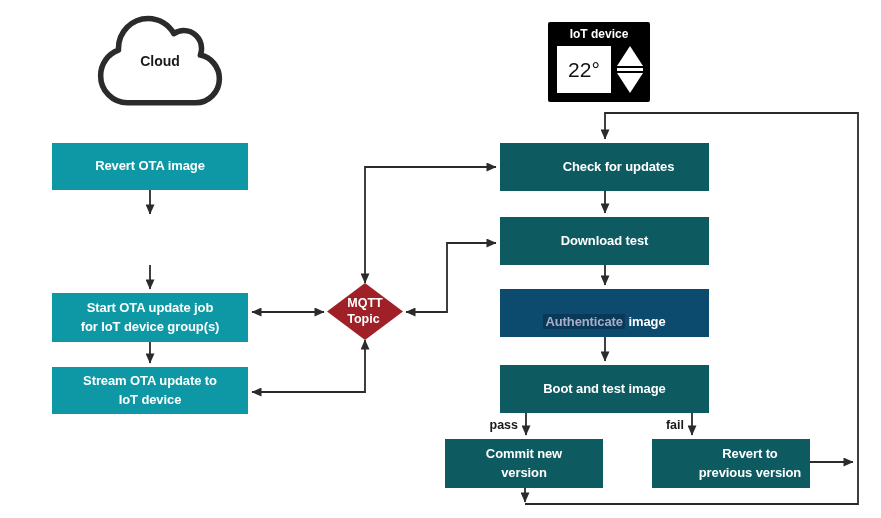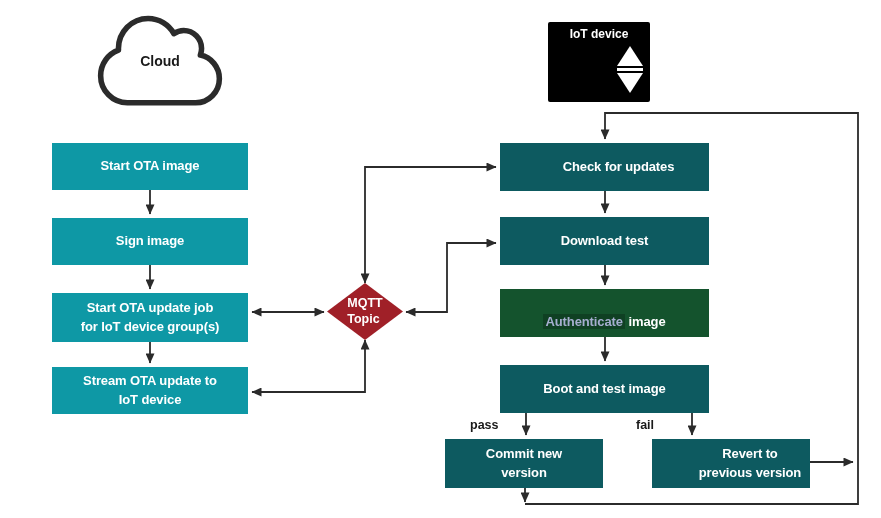--- a/index.html
+++ b/index.html
@@ -20,21 +20,21 @@
 
   .diamond {
     position:absolute; left:327px; top:283px; width:76px; height:57px;
     clip-path:polygon(50% 0, 100% 50%, 50% 100%, 0 50%);
     display:flex; align-items:center; justify-content:center;
     color:#fff; font-weight:bold; font-size:12.5px; line-height:1.25;
     text-align:left; white-space:pre-line;
   }
 
   .branch-label {
-    position:absolute; top:418px; width:48px; text-align:left;
+    position:absolute; top:418px; width:48px; text-align:right;
     font-weight:bold; font-size:12.5px; color:#1a1a1a;
   }
 
   .cloud-wrap { position:absolute; left:96px; top:14px; width:128px; height:94px; }
   .cloud-wrap svg { overflow:visible; display:block; }
   .cloud-label {
     position:absolute; left:0; top:0; width:128px; height:94px;
     display:flex; align-items:center; justify-content:center;
     font-weight:bold; font-size:14px; color:#1a1a1a;
   }
@@ -92,40 +92,40 @@
 
   <div class="cloud-wrap">
     <svg width="128" height="94" viewBox="-25 8 690 500" preserveAspectRatio="none">
       <path d="M0 336c0 79.5 64.5 144 144 144H512c70.7 0 128-57.3 128-128c0-61.9-44-113.6-102.4-125.4c4.1-10.7 6.4-22.4 6.4-34.6c0-53-43-96-96-96c-19.7 0-38.1 6-53.3 16.2C367 64.2 315.3 32 256 32C167.6 32 96 103.6 96 192c0 2.7 .1 5.4 .2 8.1C40.2 219.8 0 273.2 0 336z" fill="#ffffff" stroke="#2b2b2b" stroke-width="30" stroke-linejoin="round"></path>
     </svg>
     <div class="cloud-label">Cloud</div>
   </div>
 
   <div class="device">
     <div class="device-title">IoT device</div>
+    <div class="temp-box">22°</div>
     <div class="spinner">
       <div class="tri-up"></div>
       <div class="spin-divider"></div>
       <div class="tri-down"></div>
     </div>
   </div>
 
-  <div class="flow-box lcol" style="top: 143px; height: 47px; background-color: rgb(14, 152, 165);">Start OTA image</div>
-  <div class="flow-box lcol" style="top: 218px; height: 47px; background-color: rgb(14, 152, 165);">Sign image</div>
+  <div class="flow-box lcol" style="top: 143px; height: 47px; background-color: rgb(14, 152, 165);">Revert OTA image</div>
   <div class="flow-box lcol" style="top: 293px; height: 49px; background-color: rgb(14, 152, 165);">Start OTA update job
 for IoT device group(s)</div>
   <div class="flow-box lcol" style="top: 367px; height: 47px; background-color: rgb(14, 152, 165);">Stream OTA update to
 IoT device</div>
 
   <div class="diamond" style="background-color: rgb(160, 32, 40);">MQTT
 Topic</div>
 
   <div class="flow-box rcol" style="top: 143px; height: 48px; background-color: rgb(13, 90, 96); padding-left: 28px;">Check for updates</div>
   <div class="flow-box rcol" style="top: 217px; height: 48px; background-color: rgb(13, 90, 96);">Download test</div>
-  <div class="flow-box rcol" style="top: 289px; height: 48px; background-color: #14532d;">
+  <div class="flow-box rcol" style="top: 289px; height: 48px; background-color: #0c4a6e;">
     <span>
       <span class="hl" style="color: rgb(166, 174, 208);">Authenticate</span><span> image</span>
     </span>
   </div>
   <div class="flow-box rcol" style="top: 365px; height: 48px; background-color: rgb(13, 90, 96);">Boot and test image</div>
 
   <div class="branch-label" style="left:470px;">pass</div>
   <div class="branch-label" style="left:636px;">fail</div>
 
   <div class="flow-box" style="left: 445px; top: 439px; width: 158px; height: 49px; background-color: rgb(13, 90, 96);">Commit new

